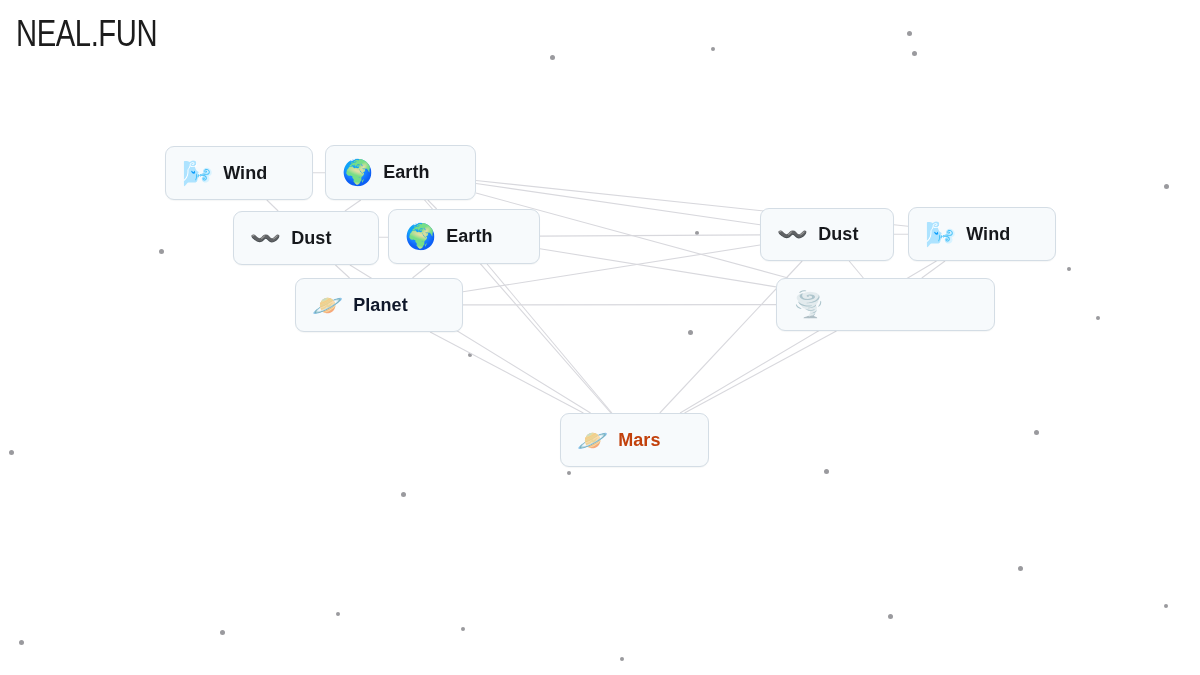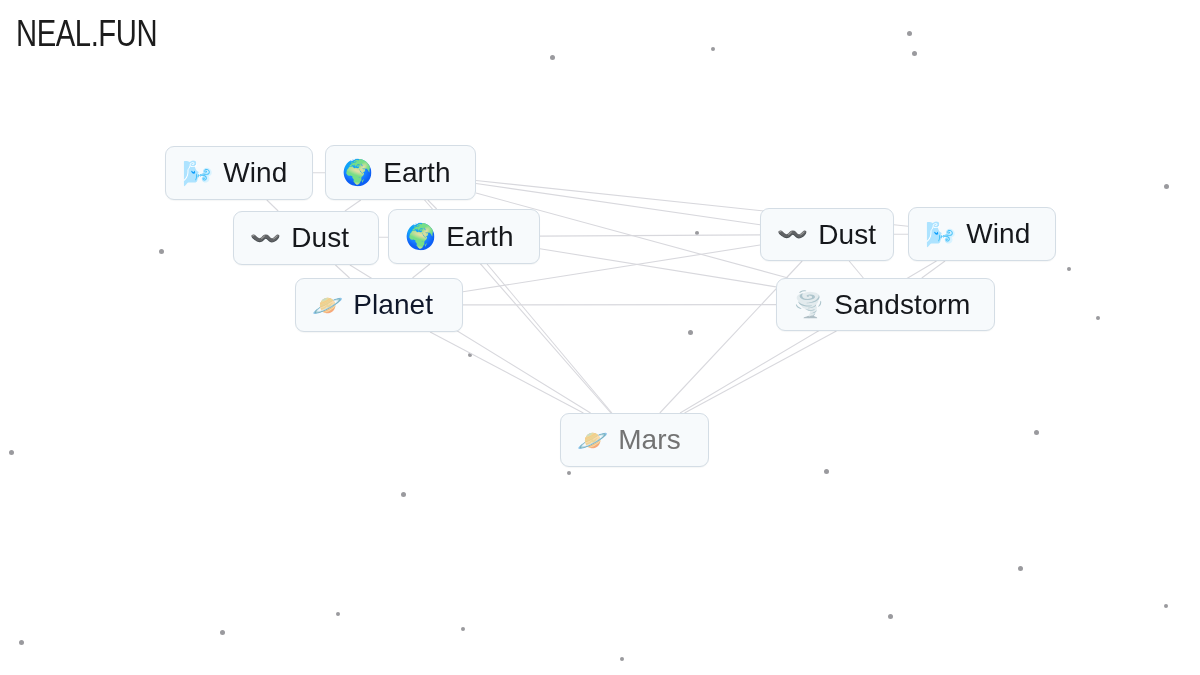--- a/index.html
+++ b/index.html
@@ -48,23 +48,23 @@
     white-space:nowrap;
     cursor:pointer;
     user-select:none;
   }
   .card .emoji {
     font-size:25px; line-height:1;
     display:inline-block;
     filter:saturate(1.05);
   }
   .card .label {
-    font-size:28px;
+    font-size:18px;
     color:#16181c;
-    font-weight:400;
+    font-weight:700;
     letter-spacing:0.1px;
   }
 </style>
 </head>
 <body>
 
 <div id="stage">
 
   <div id="stars">
       <div class="star" style="left: 549.5px; top: 54.5px; width: 5px; height: 5px; background: rgb(154, 154, 158);"></div>
@@ -146,21 +146,20 @@
       <div class="card" style="left: 760px; top: 208px; width: 134px; height: 53px; background: rgb(247, 250, 252); border-color: rgb(212, 221, 229);">
         <span class="emoji">〰️</span>
         <span class="label" style="color: rgb(22, 24, 28);">Dust</span>
       </div>
       <div class="card" style="left: 908px; top: 207px; width: 148px; height: 54px; background: rgb(247, 250, 252); border-color: rgb(212, 221, 229);">
         <span class="emoji">🌬️</span>
         <span class="label" style="color: rgb(22, 24, 28);">Wind</span>
       </div>
       <div class="card" style="left: 776px; top: 278px; width: 219px; height: 53px; background: rgb(247, 250, 252); border-color: rgb(212, 221, 229);">
         <span class="emoji">🌪️</span>
-        <span class="label" style="color: rgb(22, 24, 28);">Sandstorm</span>
       </div>
       <div class="card" style="left: 560px; top: 413px; width: 149px; height: 54px; background: rgb(247, 250, 252); border-color: rgb(212, 221, 229);">
         <span class="emoji">🪐</span>
-        <span class="label" style="color: #737373;">Mars</span>
+        <span class="label" style="color: #c2410c;">Mars</span>
       </div>
     </div>
 
 </div>
 
 </body></html>

